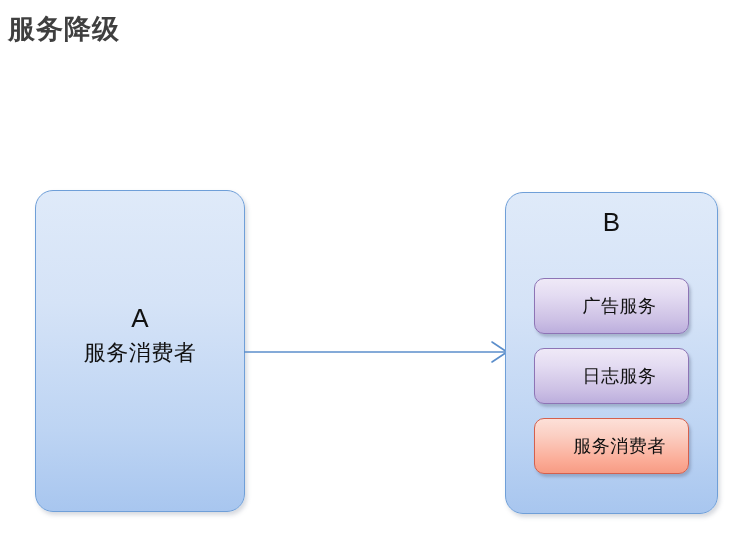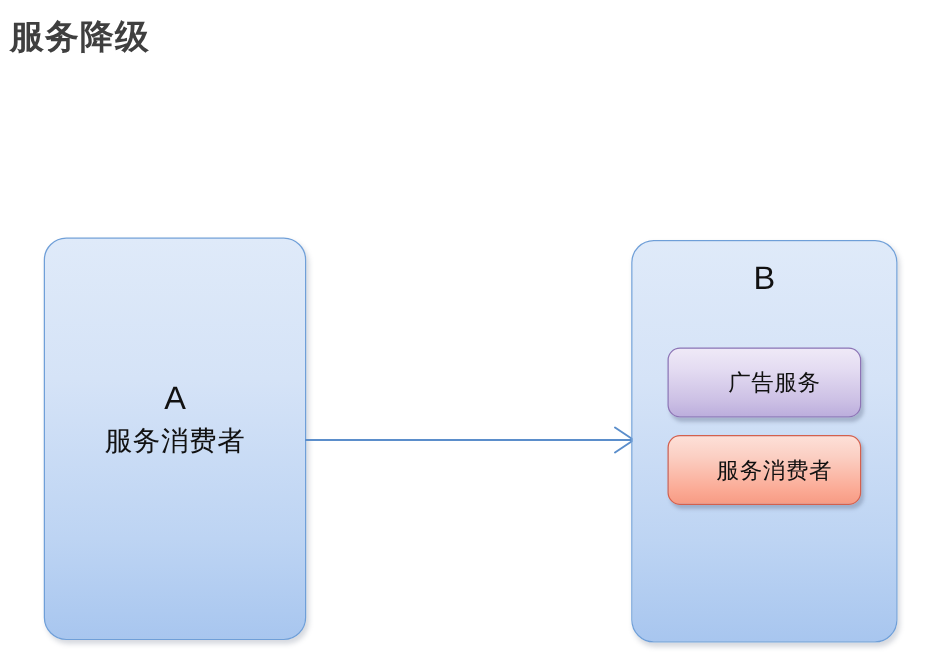--- a/index.html
+++ b/index.html
@@ -153,19 +153,22 @@
     <polyline points="248,12 263,22 248,32" fill="none" stroke="#5b8ecb" stroke-width="1.6" stroke-linecap="round" stroke-linejoin="round"></polyline>
   </svg>
 
   <div class="node-box" id="node-b">
     <div id="node-b-title">B</div>
 
     <div class="service-list">
       <div class="service-chip chip-purple">
         <span>广告服务</span>
       </div>
+      <div class="service-chip chip-purple">
+        <span>日志服务</span>
+      </div>
       <div class="service-chip chip-red">
         <span>服务消费者</span>
       </div>
     </div>
   </div>
 
 </div>
 
 </body></html>

